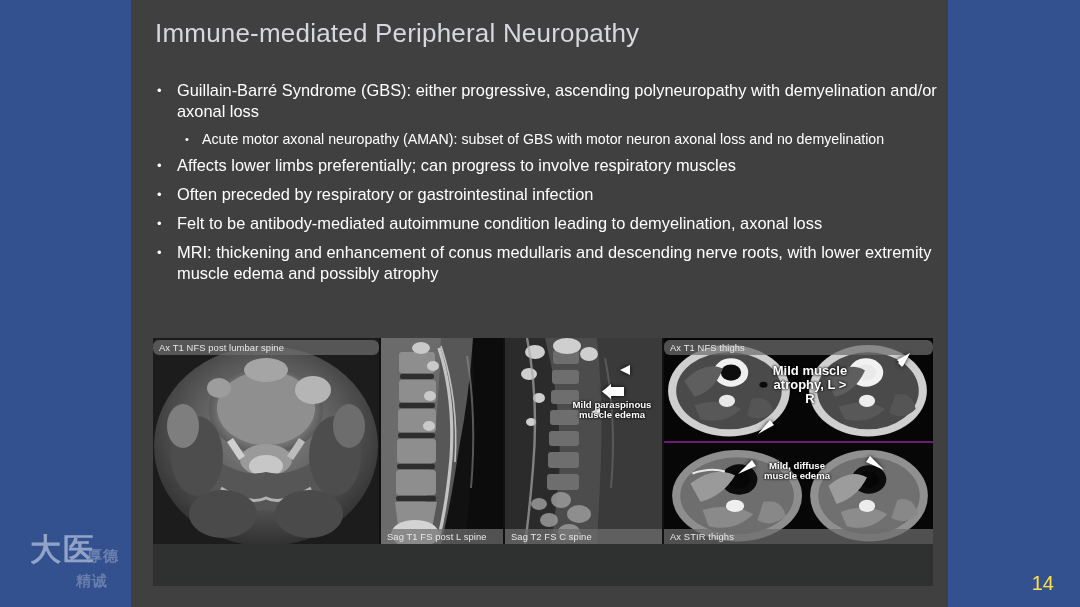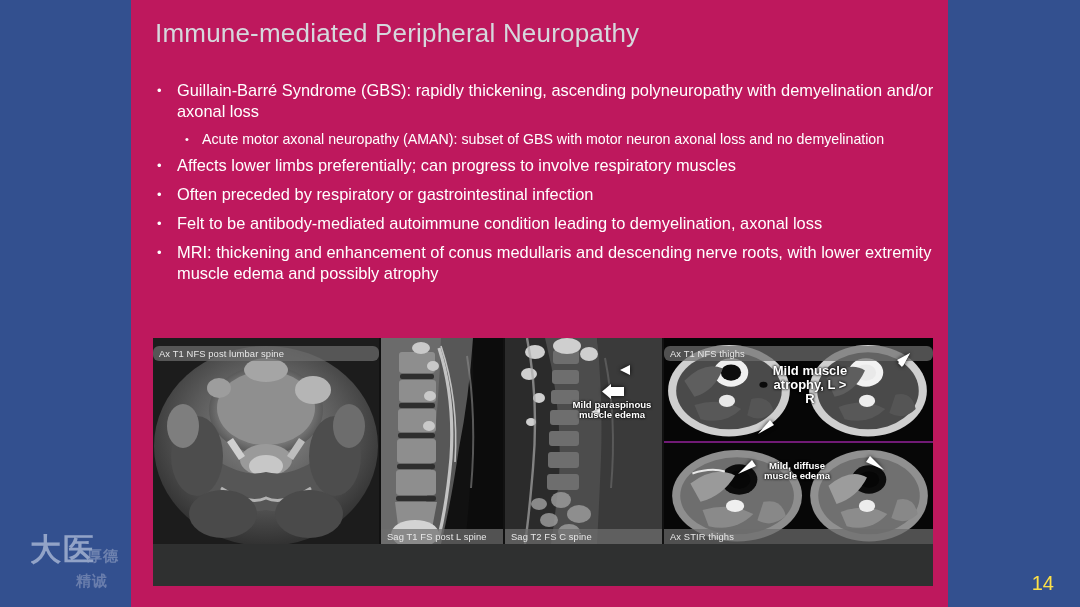--- a/index.html
+++ b/index.html
@@ -40,21 +40,21 @@
   
   .slide-number {
     position: absolute; right: 26px; bottom: 12px;
     font-size: 20px; color: #fde047;
   }
 
   
   .slide {
     position: absolute; left: 131px; top: 0;
     width: 817px; height: 607px;
-    background: #be185d;
+    background: #404040;
     overflow: hidden;
   }
 
   .slide-title {
     position: absolute; left: 24px; top: 18px;
     font-size: 26px; font-weight: 400;
     color: #d6d8dd;
     letter-spacing: .2px;
     white-space: nowrap;
   }
@@ -110,21 +110,21 @@
   .p4bot { position: relative; flex: 1 1 auto; overflow: hidden; background: #090909; border-top: 2px solid #701a75; }
 
   .panel-label {
     position: absolute; z-index: 6;
     font-size: 9.4px; color: #e8e8e8;
     background: rgba(110,110,110,0.72);
     padding: 2px 5px 2px 6px;
     white-space: nowrap;
     letter-spacing: .1px;
   }
-  .lab-top { left: 0; top: 8px; right: 0; border-radius: 6px; }
+  .lab-top { left: 0; top: 2px; right: 0; border-radius: 6px; }
   .lab-bot { left: 0; bottom: 0; right: 0; margin-top: 24px; }
 
   
   .mri { position: absolute; inset: 0; }
 
   .anno {
     position: absolute; z-index: 7;
     color: #ffffff;
     font-weight: bold;
     text-align: center;
@@ -165,21 +165,21 @@
   <div class="slide-number">14</div>
 
   <div class="slide">
 
     <div class="slide-title">Immune-mediated Peripheral Neuropathy</div>
 
     <div class="body">
 
       <div class="bullet lvl1">
         <span class="dot">•</span>
-        <span class="txt">Guillain-Barré Syndrome (GBS): rapidly thickening, ascending polyneuropathy with demyelination and/or axonal loss</span>
+        <span class="txt">Guillain-Barré Syndrome (GBS): either progressive, ascending polyneuropathy with demyelination and/or axonal loss</span>
       </div>
 
       <div class="bullet lvl2">
         <span class="dot">•</span>
         <span class="txt">Acute motor axonal neuropathy (AMAN): subset of GBS with motor neuron axonal loss and no demyelination</span>
       </div>
 
       <div class="bullet lvl1">
         <span class="dot">•</span>
         <span class="txt">Affects lower limbs preferentially; can progress to involve respiratory muscles</span>

